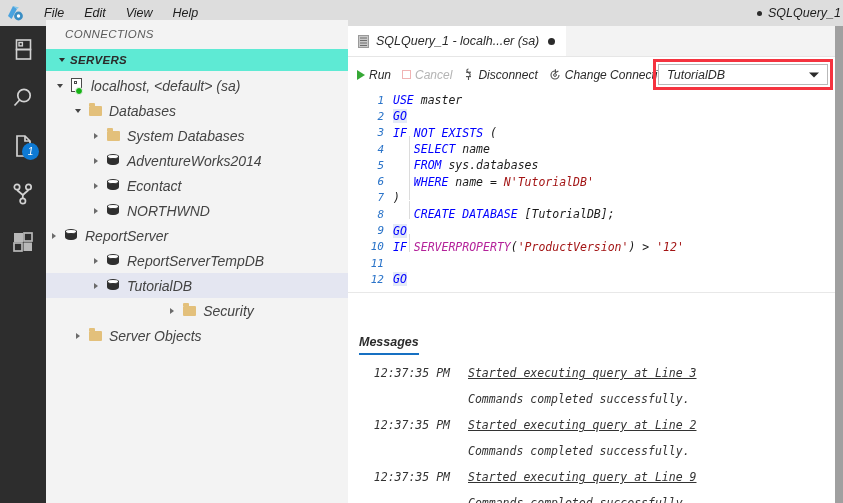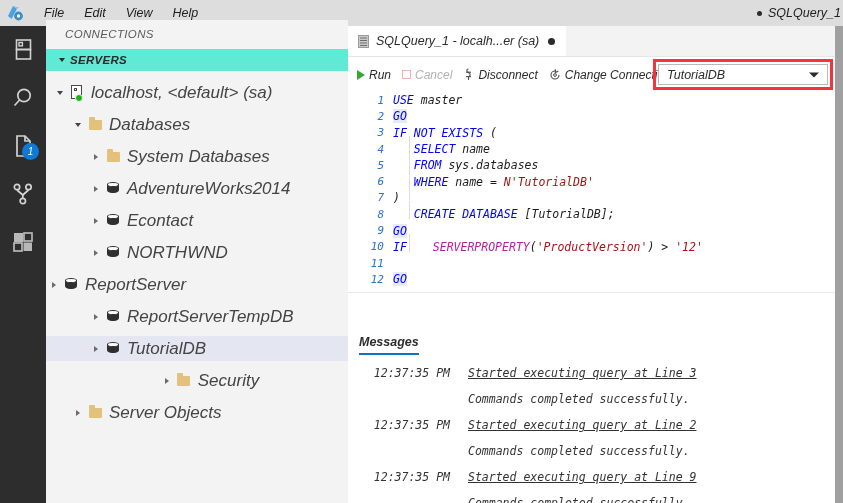--- a/index.html
+++ b/index.html
@@ -74,23 +74,22 @@
   }
   .servers-header {
     height: 22px; line-height: 22px;
     background: #5eead4; color: #2b2b2b;
     font-size: 11.5px; font-weight: bold; letter-spacing: .3px;
     display: flex; align-items: center; padding-left: 8px;
   }
   .tree { padding-top: 2px; }
   .tree-row {
     height: 25px; display: flex; align-items: center;
-    font-size: 17px; color: #444444; white-space: nowrap;
+    font-size: 14px; color: #444444; white-space: nowrap;
     cursor: pointer;
-    margin-top: 7px;
   }
   .tree-row.selected { background: #e4e6f1; }
   .twisty {
     width: 16px; flex: none; display: flex;
     align-items: center; justify-content: center;
   }
   .tree-icon { width: 18px; flex: none; display: flex; align-items: center; justify-content: center; }
   .tree-label { padding-left: 5px; }
 
   
@@ -204,21 +203,21 @@
     display: flex; align-items: center; height: 16.3px;
     font-family: "DejaVu Sans Mono", monospace; font-size: 11.5px;
   }
   .ln {
     width: 36px; text-align: right; padding-right: 9px; flex: none;
     color: #2b74c9; font-size: 11px; font-family: "DejaVu Sans Mono", monospace;
   }
   .code-text { white-space: pre; color: #1b1b1b; }
   .kw { color: #0000ff; }
   .str { color: #a31515; }
-  .fn  { color: #b4229a; margin-left: 19px; }
+  .fn  { color: #b4229a; }
   .go  { color: #0000ff; background: #e4eaf7; }
   .indent-guide {
     position: absolute; width: 1px; background: #dcdcdc;
   }
 
   
   .msg-panel {
     position: absolute; left: 0; right: 0; top: 301px; bottom: 0;
     background: #ffffff;
   }

